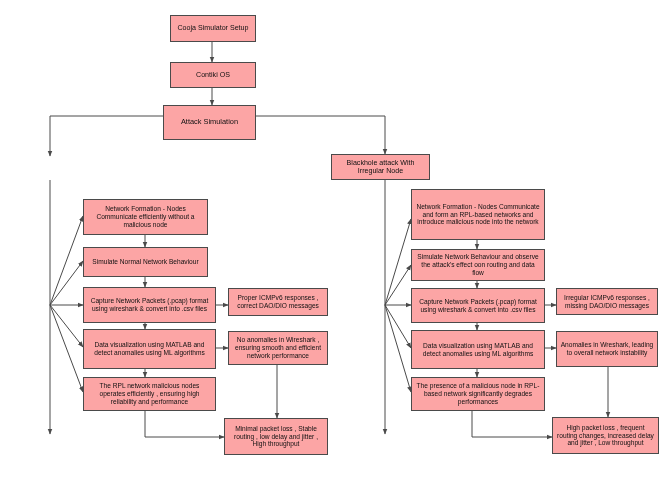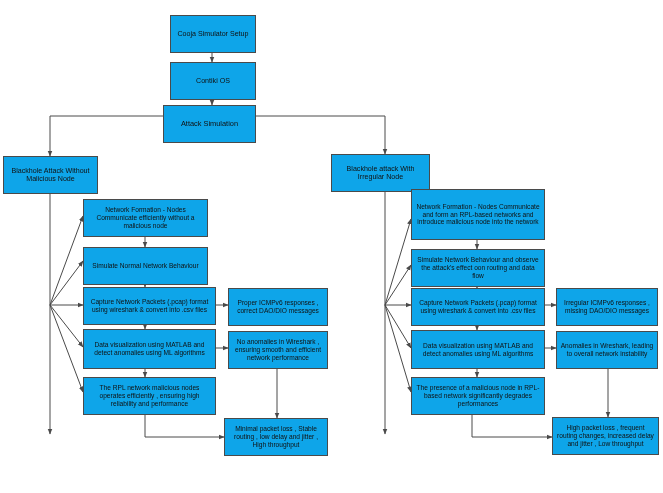--- a/index.html
+++ b/index.html
@@ -22,28 +22,28 @@
     left: 0;
     top: 0;
     width: 663px;
     height: 493px;
     pointer-events: none;
   }
   .node {
     position: absolute;
     box-sizing: border-box;
     border: 1px solid #4a4a4a;
-    background: #0ea5e9;
+    background: #fca5a5;
     color: #111111;
     display: flex;
     align-items: center;
     justify-content: center;
     text-align: center;
     line-height: 1.20;
-    padding: 18px 3px;
+    padding: 12px 3px;
     z-index: 2;
   }
   .node span {
     display: block;
     width: 100%;
   }
   .f7 { font-size: 7.1px; }
   .f65 { font-size: 6.6px; }
   .f75 { font-size: 7.4px; }
 </style>
@@ -123,23 +123,20 @@
   </div>
 
   <div class="node f7" style="left:170px; top:62px; width:86px; height:23px;">
     <span>Contiki OS</span>
   </div>
 
   <div class="node f75" style="left:163px; top:105px; width:93px; height:35px;">
     <span>Attack Simulation</span>
   </div>
 
-  <div class="node f7" style="left:3px; top:156px; width:95px; height:26px;">
-    <span>Blackhole Attack Without Malicious Node</span>
-  </div>
 
   <div class="node f7" style="left:331px; top:154px; width:99px; height:26px;">
     <span>Blackhole attack With Irregular Node</span>
   </div>
 
   <div class="node f65" style="left:83px; top:199px; width:125px; height:36px;">
     <span>Network Formation - Nodes Communicate efficiently without a malicious node</span>
   </div>
 
   <div class="node f65" style="left:83px; top:247px; width:125px; height:30px;">

